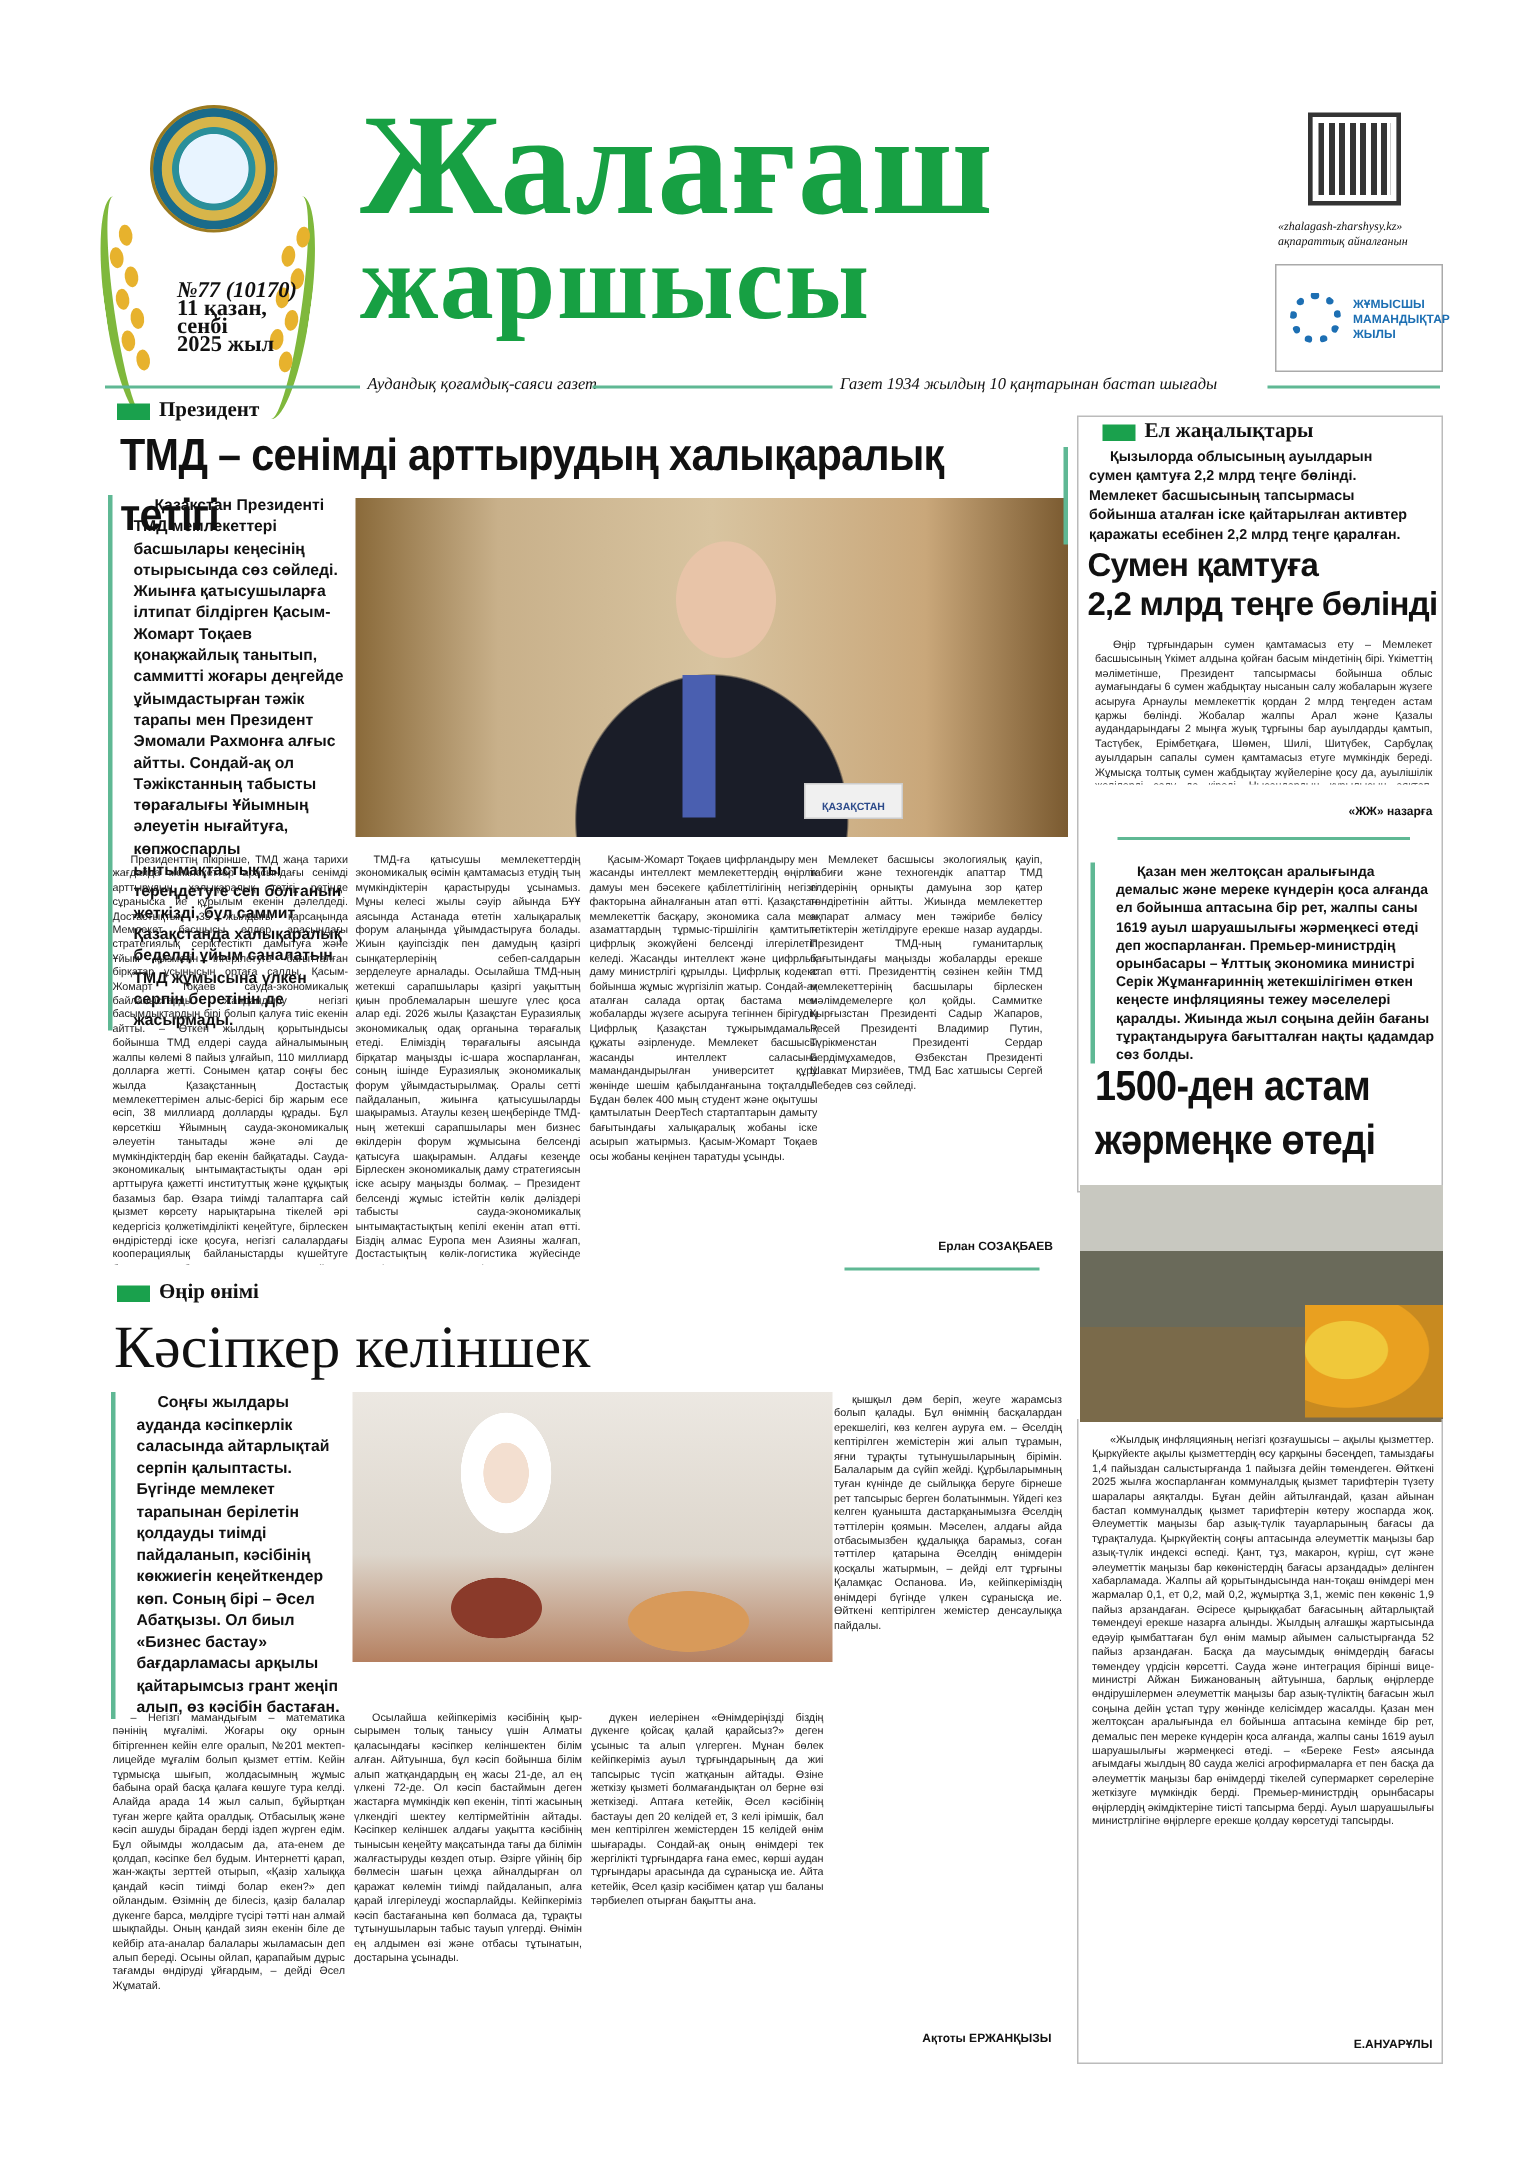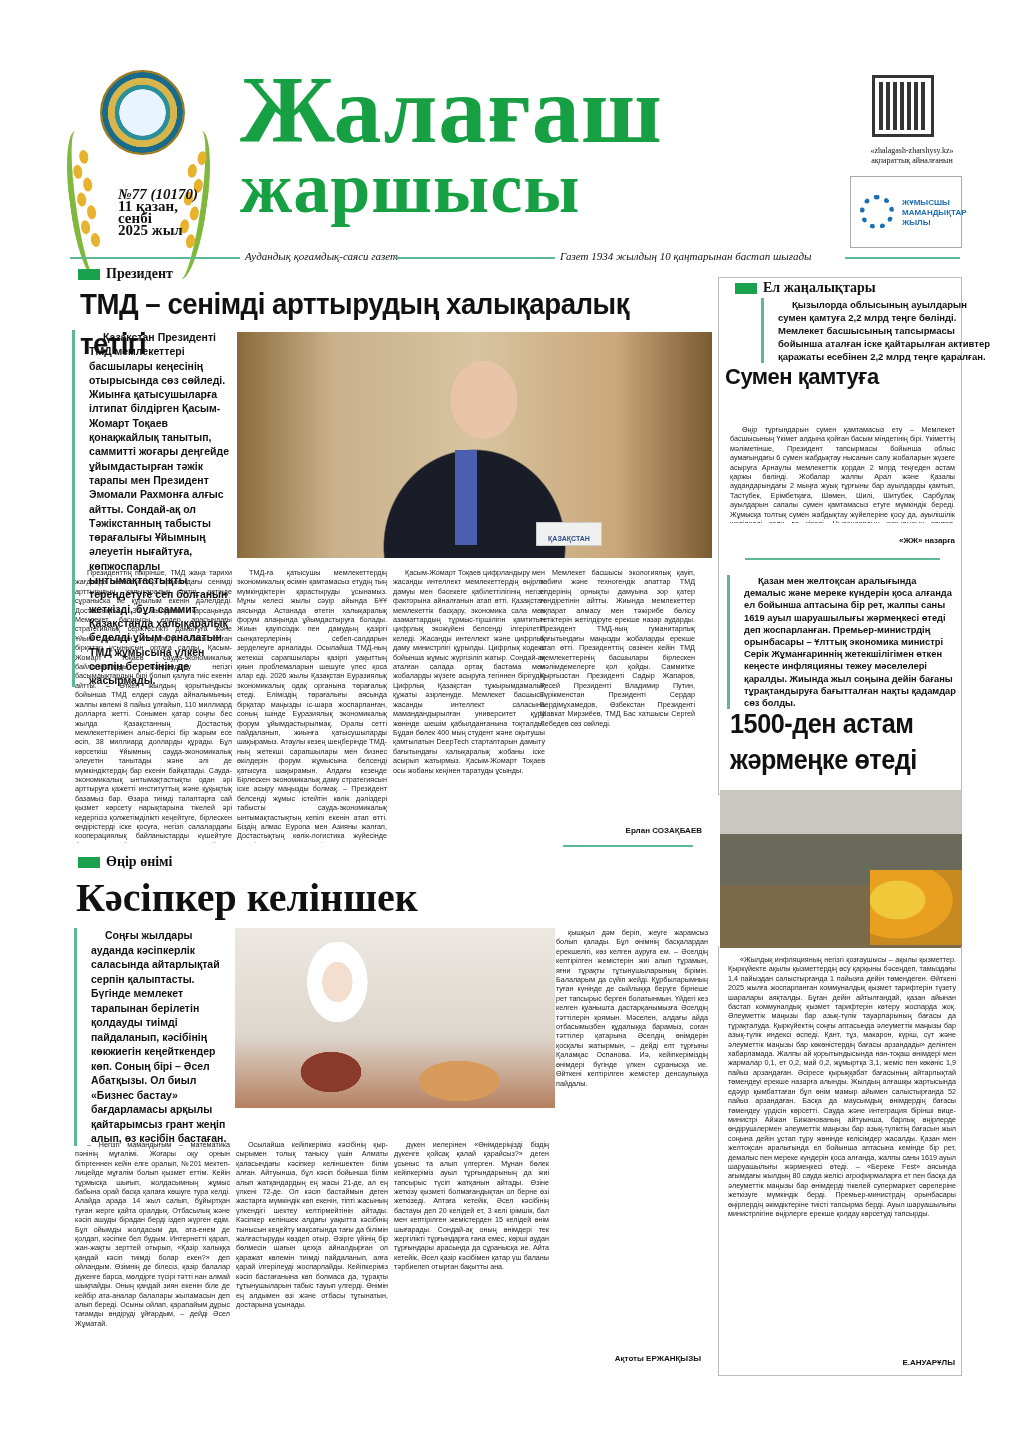--- a/index.html
+++ b/index.html
@@ -10,21 +10,21 @@
 .wheat{width:32px;height:150px;top:130px}
 .wheat.l{left:70px;border-left:6px solid #7fb83c;border-radius:60% 0 0 60%;transform:rotate(-8deg)}
 .wheat.r{left:175px;border-right:6px solid #7fb83c;border-radius:0 60% 60% 0;transform:rotate(8deg)}
 .grain{position:absolute;width:9px;height:14px;border-radius:50%;background:#e7b22d}
 #issue{left:118px;top:188px;font-family:"Liberation Serif",serif;font-size:15px;font-weight:bold;line-height:12px}
 #issue .num{font-style:italic}
 #title1{left:240px;top:62px;font-family:"Liberation Serif",serif;font-weight:bold;font-size:96px;line-height:96px;color:#17a043;letter-spacing:1px}
 #title2{left:240px;top:140px;font-family:"Liberation Serif",serif;font-weight:bold;font-size:72px;line-height:96px;color:#17a043;letter-spacing:1px}
 #qr{left:875px;top:78px;width:56px;height:56px;background:
 repeating-linear-gradient(90deg,#111 0 4px,#fff 4px 7px),#111;opacity:.85;border:4px solid #fff;outline:3px solid #111}
-#site{left:852px;top:146px;width:120px;font-family:"Liberation Serif",serif;font-size:8px;text-align:center;line-height:10px}
+#site{left:852px;top:146px;width:120px;font-family:"Liberation Serif",serif;font-style:italic;font-size:8px;line-height:10px}
 #yearbox{left:850px;top:176px;width:112px;height:72px;border:1px solid #aaa}
 #gear{left:860px;top:195px;width:34px;height:34px;border-radius:50%;border:5px dotted #1d6fb3}
 #yeartext{left:902px;top:198px;font-size:8px;color:#1d6fb3;font-weight:bold;line-height:10px}
 .rule{height:2px;background:#5fb894}
 #sub1{left:245px;top:250px;font-family:"Liberation Serif",serif;font-style:italic;font-size:11px}
 #sub2{left:560px;top:250px;font-family:"Liberation Serif",serif;font-style:italic;font-size:11px}
 
 .sect{display:flex;align-items:center;gap:6px;font-family:"Liberation Serif",serif;font-weight:bold;font-size:14px}
 .sect .sq{width:22px;height:11px;background:#1aa14d}
 .headline{font-family:"Liberation Sans",sans-serif;font-weight:bold;font-stretch:condensed;letter-spacing:-0.5px}
@@ -122,23 +122,24 @@
     <p>Мемлекет басшысы экологиялық қауіп, табиғи және техногендік апаттар ТМД елдерінің орнықты дамуына зор қатер төндіретінін айтты. Жиында мемлекеттер ақпарат алмасу мен тәжірибе бөлісу тетіктерін жетілдіруге ерекше назар аударды. Президент ТМД-ның гуманитарлық бағытындағы маңызды жобаларды ерекше атап өтті. Президенттің сөзінен кейін ТМД мемлекеттерінің басшылары бірлескен мәлімдемелерге қол қойды. Саммитке Қырғызстан Президенті Садыр Жапаров, Ресей Президенті Владимир Путин, Түрікменстан Президенті Сердар Бердімұхамедов, Өзбекстан Президенті Шавкат Мирзиёев, ТМД Бас хатшысы Сергей Лебедев сөз сөйледі.</p>
   </div>
 <div class="abs byline" style="left:552px;top:826px;width:150px">Ерлан СОЗАҚБАЕВ</div>
 <div class="abs rule" style="left:563px;top:845px;width:130px"></div>
 
 <div class="abs" id="right-box"></div>
 <div class="abs sect" style="left:735px;top:280px">
   <span class="sq"></span>
   <span>Ел жаңалықтары</span>
 </div>
-<div class="abs lead" style="left:761px;top:298px;width:230px;font-size:9.5px;line-height:13px">Қызылорда облысының ауылдарын сумен қамтуға 2,2 млрд теңге бөлінді. Мемлекет басшысының тапсырмасы бойынша аталған іске қайтарылған активтер қаражаты есебінен 2,2 млрд теңге қаралған.</div>
+<div class="abs lead" style="left:709px;top:298px;width:230px;font-size:9.5px;line-height:13px">Қызылорда облысының ауылдарын сумен қамтуға 2,2 млрд теңге бөлінді. Мемлекет басшысының тапсырмасы бойынша аталған іске қайтарылған активтер қаражаты есебінен 2,2 млрд теңге қаралған.</div>
 <div class="abs headline" style="left:725px;top:364px;font-size:22px;line-height:26px;width:235px">
   <div>Сумен қамтуға</div>
+  <div>2,2 млрд теңге бөлінді</div>
 </div>
 <div class="abs body" style="left:730px;top:425px;width:225px;height:98px;overflow:hidden">
     <p>Өңір тұрғындарын сумен қамтамасыз ету – Мемлекет басшысының Үкімет алдына қойған басым міндетінің бірі. Үкіметтің мәліметінше, Президент тапсырмасы бойынша облыс аумағындағы 6 сумен жабдықтау нысанын салу жобаларын жүзеге асыруға Арнаулы мемлекеттік қордан 2 млрд теңгеден астам қаржы бөлінді. Жобалар жалпы Арал және Қазалы аудандарындағы 2 мыңға жуық тұрғыны бар ауылдарды қамтып, Тастүбек, Ерімбетқаға, Шөмен, Шилі, Шитүбек, Сарбұлақ ауылдарын сапалы сумен қамтамасыз етуге мүмкіндік береді. Жұмысқа толтық сумен жабдықтау жүйелеріне қосу да, ауылішілік желілерді салу да кіреді. Нысандардың құрылысын аяқтап, пайдалануға беру осы жылдың соңына жоспарланған.</p>
   </div>
 <div class="abs byline" style="left:730px;top:536px;width:225px">«ЖЖ» назарға</div>
 <div class="abs rule" style="left:745px;top:558px;width:195px"></div>
 <div class="abs lead" style="left:727px;top:575px;width:232px;font-size:9.3px;line-height:12.2px">Қазан мен желтоқсан аралығында демалыс және мереке күндерін қоса алғанда ел бойынша аптасына бір рет, жалпы саны 1619 ауыл шаруашылығы жәрмеңкесі өтеді деп жоспарланған. Премьер-министрдің орынбасары – Ұлттық экономика министрі Серік Жұманғариннің жетекшілігімен өткен кеңесте инфляцияны тежеу мәселелері қаралды. Жиында жыл соңына дейін бағаны тұрақтандыруға бағытталған нақты қадамдар сөз болды.</div>
 <div class="abs headline" style="left:730px;top:706px;font-size:28px;line-height:36px;width:235px;transform:scaleX(.9);transform-origin:left">
   <div>1500-ден астам</div>
   <div>жәрмеңке өтеді</div>
@@ -148,21 +149,21 @@
 <div class="abs" id="right-box2"></div>
 <div class="abs body" style="left:728px;top:955px;width:228px;height:395px;overflow:hidden">
     <p>«Жылдық инфляцияның негізгі қозғаушысы – ақылы қызметтер. Қыркүйекте ақылы қызметтердің өсу қарқыны бәсеңдеп, тамыздағы 1,4 пайыздан салыстырғанда 1 пайызға дейін төмендеген. Өйткені 2025 жылға жоспарланған коммуналдық қызмет тарифтерін түзету шаралары аяқталды. Бұған дейін айтылғандай, қазан айынан бастап коммуналдық қызмет тарифтерін көтеру жоспарда жоқ. Әлеуметтік маңызы бар азық-түлік тауарларының бағасы да тұрақталуда. Қыркүйектің соңғы аптасында әлеуметтік маңызы бар азық-түлік индексі өспеді. Қант, тұз, макарон, күріш, сүт және әлеуметтік маңызы бар көкөністердің бағасы арзандады» делінген хабарламада. Жалпы ай қорытындысында нан-тоқаш өнімдері мен жармалар 0,1, ет 0,2, май 0,2, жұмыртқа 3,1, жеміс пен көкөніс 1,9 пайыз арзандаған. Әсіресе қырыққабат бағасының айтарлықтай төмендеуі ерекше назарға алынды. Жылдың алғашқы жартысында едәуір қымбаттаған бұл өнім мамыр айымен салыстырғанда 52 пайыз арзандаған. Басқа да маусымдық өнімдердің бағасы төмендеу үрдісін көрсетті. Сауда және интеграция бірінші вице-министрі Айжан Бижанованың айтуынша, барлық өңірлерде өндірушілермен әлеуметтік маңызы бар азық-түліктің бағасын жыл соңына дейін ұстап тұру жөнінде келісімдер жасалды. Қазан мен желтоқсан аралығында ел бойынша аптасына кемінде бір рет, демалыс пен мереке күндерін қоса алғанда, жалпы саны 1619 ауыл шаруашылығы жәрмеңкесі өтеді. – «Береке Fest» аясында ағымдағы жылдың 80 сауда желісі агрофирмаларға ет пен басқа да әлеуметтік маңызы бар өнімдерді тікелей супермаркет сөрелеріне жеткізуге мүмкіндік берді. Премьер-министрдің орынбасары өңірлердің әкімдіктеріне тиісті тапсырма берді. Ауыл шаруашылығы министрлігіне өңірлерге ерекше қолдау көрсетуді тапсырды.</p>
   </div>
 <div class="abs byline" style="left:730px;top:1358px;width:225px">Е.АНУАРҰЛЫ</div>
 
 <div class="abs sect" style="left:78px;top:854px">
   <span class="sq"></span>
   <span>Өңір өнімі</span>
 </div>
-<div class="abs" style="left:76px;top:872px;font-family:'Liberation Serif',serif;font-weight:bold;font-size:40px;line-height:52px">Кәсіпкер келіншек</div>
+<div class="abs" style="left:76px;top:872px;font-family:'Liberation Serif',serif;font-weight:normal;font-size:40px;line-height:52px">Кәсіпкер келіншек</div>
 <div class="abs lead" style="left:74px;top:928px;width:160px;font-size:10.5px;line-height:14.5px">Соңғы жылдары ауданда кәсіпкерлік саласында айтарлықтай серпін қалыптасты. Бүгінде мемлекет тарапынан берілетін қолдауды тиімді пайдаланып, кәсібінің көкжиегін кеңейткендер көп. Соның бірі – Әсел Абатқызы. Ол биыл «Бизнес бастау» бағдарламасы арқылы қайтарымсыз грант жеңіп алып, өз кәсібін бастаған.</div>
 <div class="abs photo" id="woman-photo"></div>
 <div class="abs body" style="left:75px;top:1140px;width:155px;height:218px;overflow:hidden">
     <p>– Негізгі мамандығым – математика пәнінің мұғалімі. Жоғары оқу орнын бітіргеннен кейін елге оралып, №201 мектеп-лицейде мұғалім болып қызмет еттім. Кейін тұрмысқа шығып, жолдасымның жұмыс бабына орай басқа қалаға көшуге тура келді. Алайда арада 14 жыл салып, бұйыртқан туған жерге қайта оралдық. Отбасылық және кәсіп ашуды бірадан берді іздеп жүрген едім. Бұл ойымды жолдасым да, ата-енем де қолдап, кәсіпке бел будым. Интернетті қарап, жан-жақты зерттей отырып, «Қазір халыққа қандай кәсіп тиімді болар екен?» деп ойландым. Өзімнің де білесіз, қазір балалар дүкенге барса, мөлдірге түсірі тәтті нан алмай шықпайды. Оның қандай зиян екенін біле де кейбір ата-аналар балалары жыламасын деп алып береді. Осыны ойлап, қарапайым дұрыс тағамды өндіруді ұйғардым, – дейді Әсел Жұматай.</p>
   </div>
 <div class="abs body" style="left:236px;top:1140px;width:152px;height:218px;overflow:hidden">
     <p>Осылайша кейіпкеріміз кәсібінің қыр-сырымен толық танысу үшін Алматы қаласындағы кәсіпкер келіншектен білім алған. Айтуынша, бұл кәсіп бойынша білім алып жатқандардың ең жасы 21-де, ал ең үлкені 72-де. Ол кәсіп бастаймын деген жастарға мүмкіндік көп екенін, тіпті жасының үлкендігі шектеу келтірмейтінін айтады. Кәсіпкер келіншек алдағы уақытта кәсібінің тынысын кеңейту мақсатында тағы да білімін жалғастыруды көздеп отыр. Әзірге үйінің бір бөлмесін шағын цехқа айналдырған ол қаражат көлемін тиімді пайдаланып, алға қарай ілгерілеуді жоспарлайды. Кейіпкеріміз кәсіп бастағанына көп болмаса да, тұрақты тұтынушыларын табыс тауып үлгерді. Өнімін ең алдымен өзі және отбасы тұтынатын, достарына ұсынады.</p>
   </div>
 <div class="abs body" style="left:394px;top:1140px;width:155px;height:218px;overflow:hidden">
     <p>дүкен иелерінен «Өнімдеріңізді біздің дүкенге қойсақ қалай қарайсыз?» деген ұсыныс та алып үлгерген. Мұнан бөлек кейіпкеріміз ауыл тұрғындарының да жиі тапсырыс түсіп жатқанын айтады. Өзіне жеткізу қызметі болмағандықтан ол берне өзі жеткізеді. Аптаға кетейік, Әсел кәсібінің бастауы деп 20 келідей ет, 3 келі ірімшік, бал мен кептірілген жемістерден 15 келідей өнім шығарады. Сондай-ақ оның өнімдері тек жергілікті тұрғындарға ғана емес, көрші аудан тұрғындары арасында да сұранысқа ие. Айта кетейік, Әсел қазір кәсібімен қатар үш баланы тәрбиелеп отырған бақытты ана.</p>

